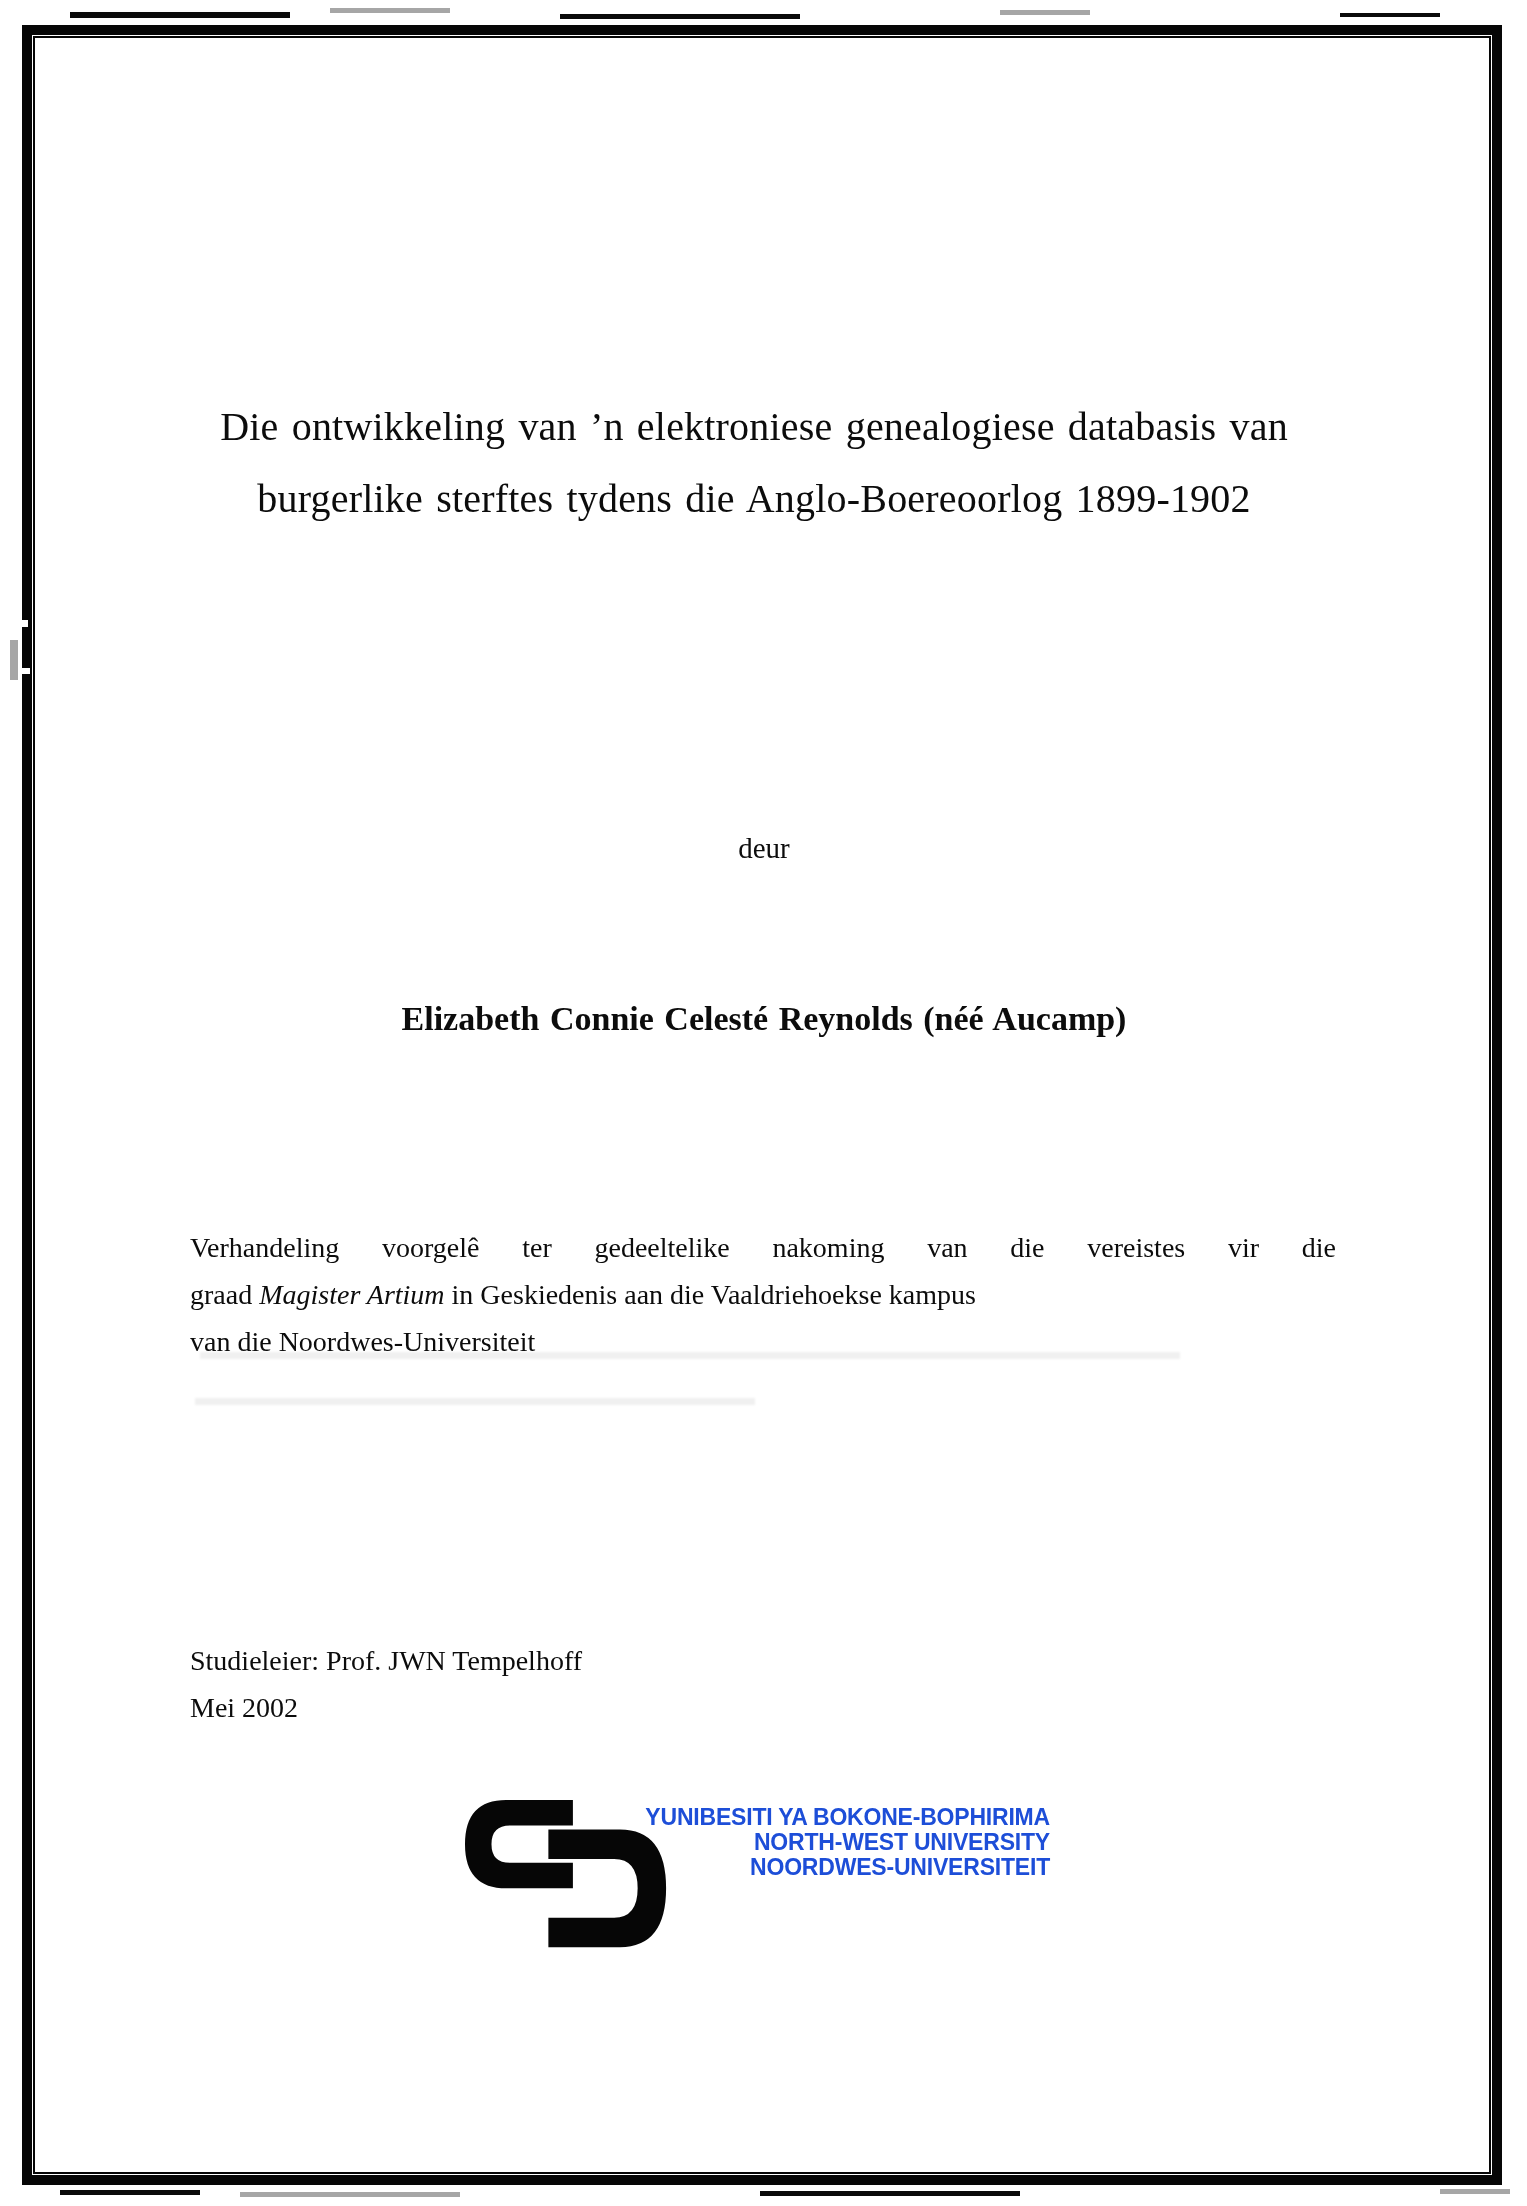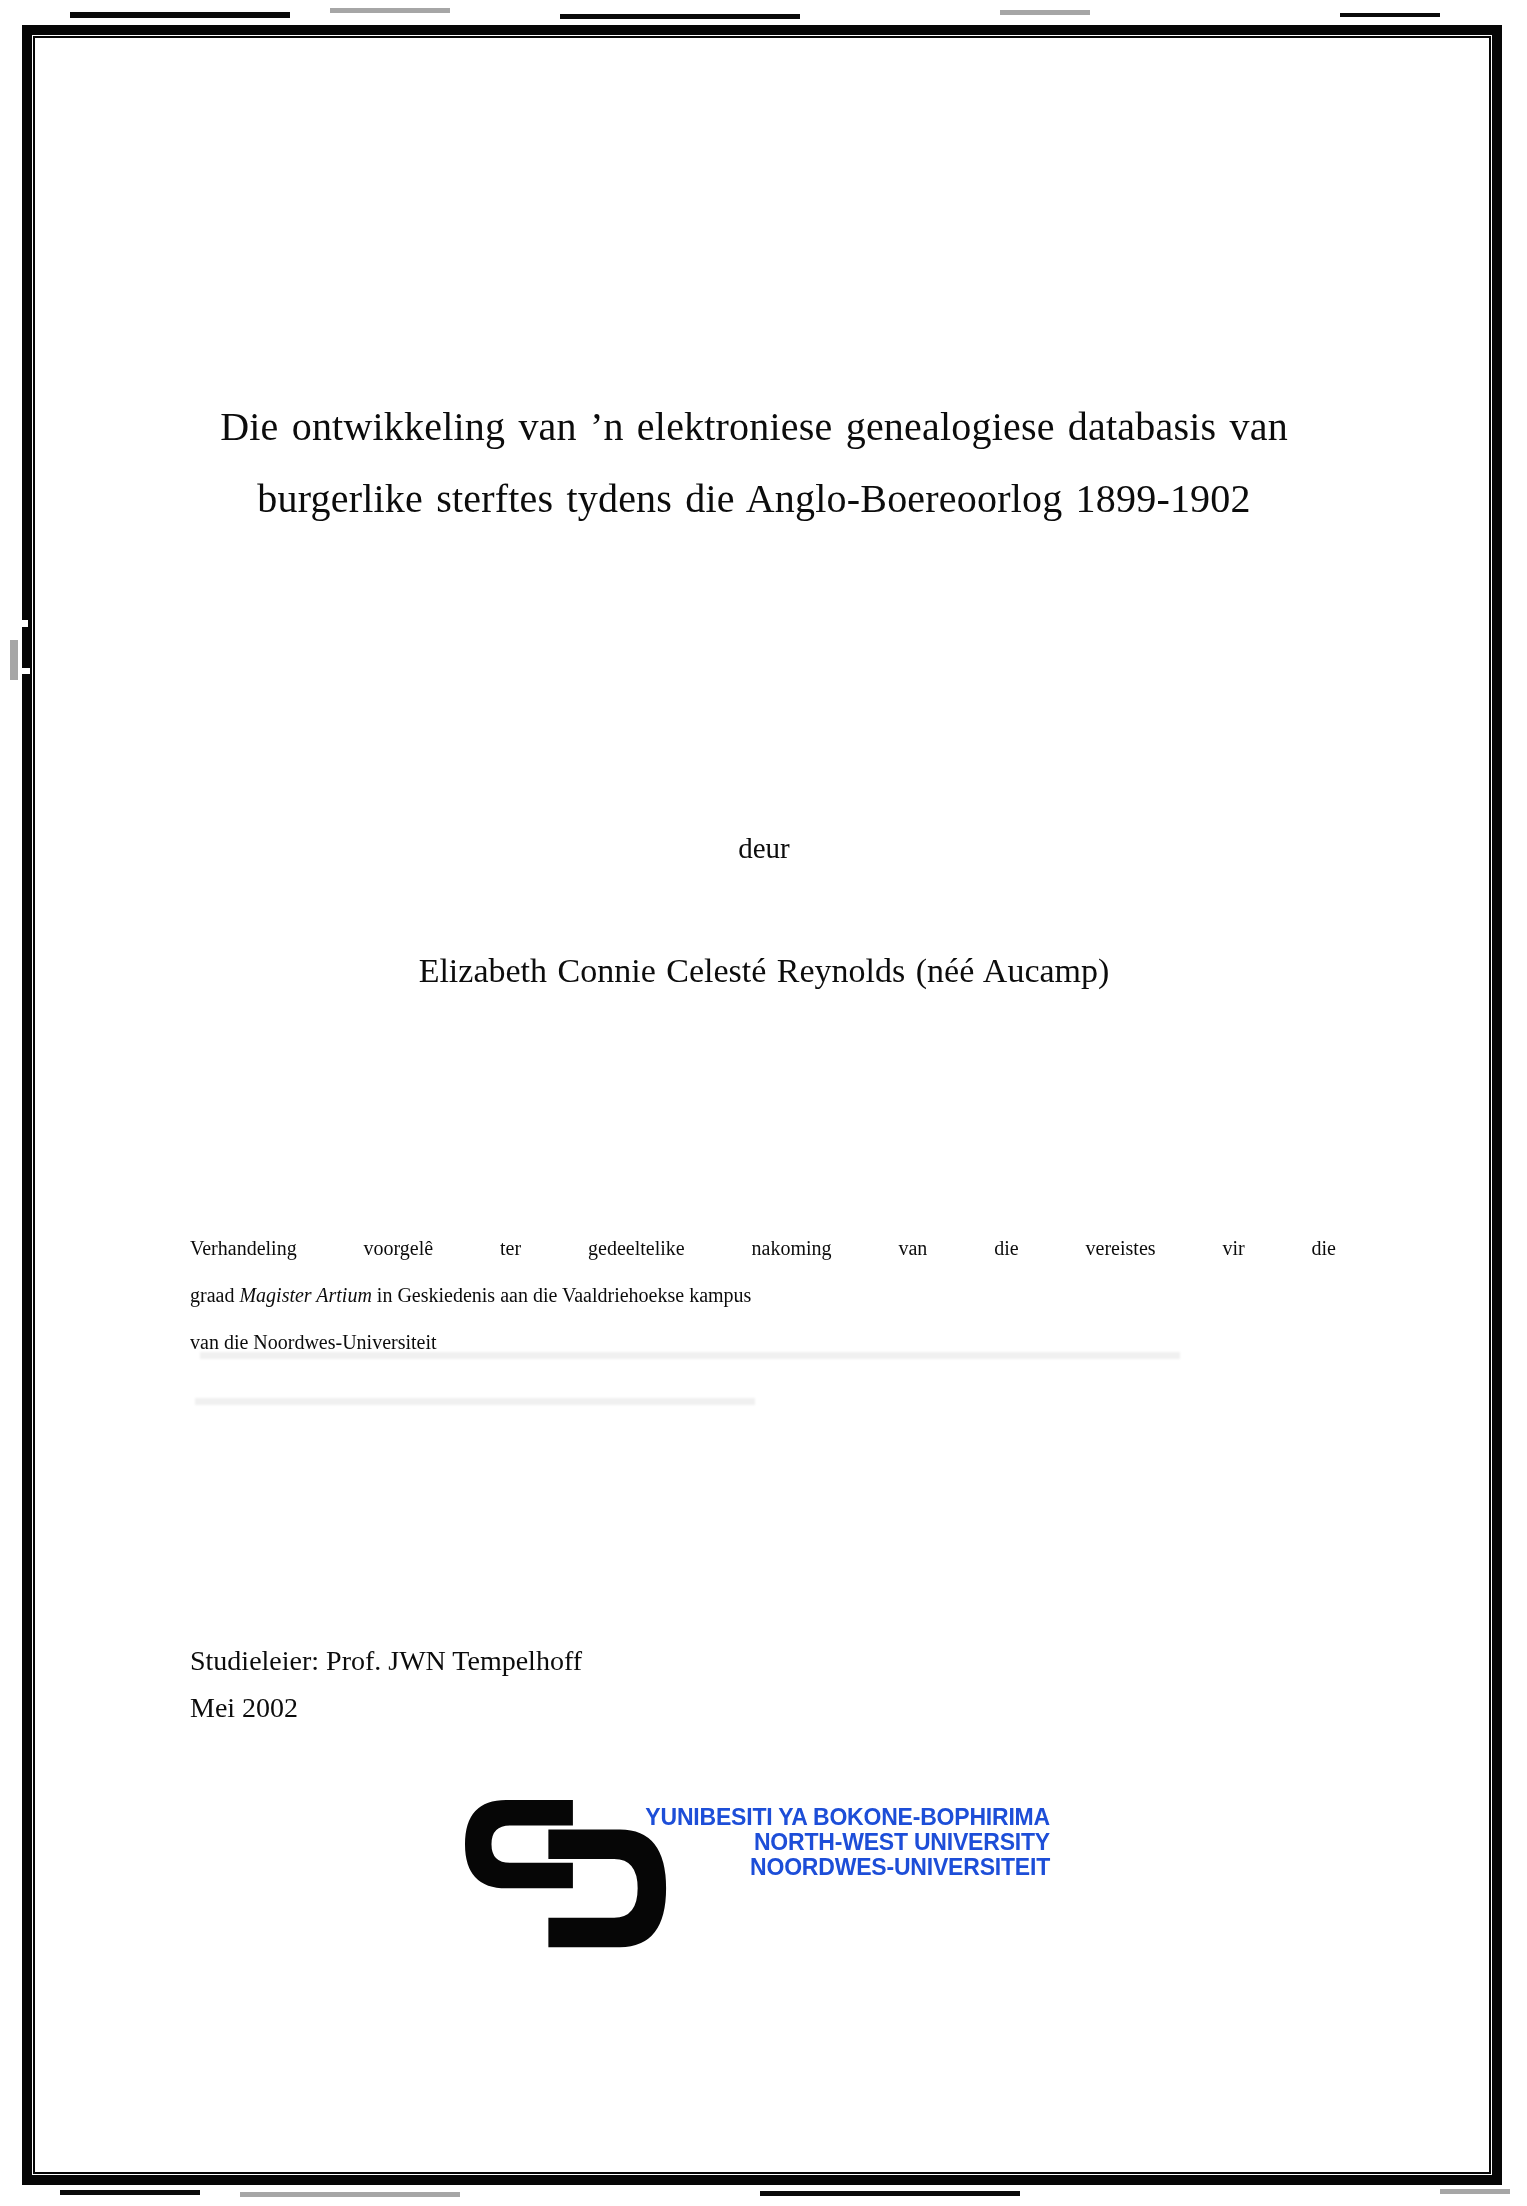--- a/index.html
+++ b/index.html
@@ -45,21 +45,21 @@
     font-size: 29px;
   }
   .author-line {
     left: 190px; width: 1148px;
     text-align: center;
     font-size: 34px;
     word-spacing: 2px;
   }
   .stmt {
     left: 190px; width: 1146px;
-    font-size: 20px; line-height: 34px;
+    font-size: 28px; line-height: 34px;
   }
   .stmt.justified { text-align: justify; text-align-last: justify; }
   .italic { font-style: italic; }
   .footer-line {
     left: 190px;
     font-size: 28px;
   }
 
   
   .logo-mark { position: absolute; left: 465px; top: 1800px; }
@@ -97,21 +97,21 @@
 <div class="artifact light" style="left:10px; top:640px; width:8px; height:40px;"></div>
 <div class="smudge" style="left:200px; top:1352px; width:980px; height:7px;"></div>
 <div class="smudge" style="left:195px; top:1398px; width:560px; height:7px;"></div>
 
 <div class="abs title-line" style="top:404px;">Die ontwikkeling van ’n elektroniese genealogiese databasis van</div>
 
 <div class="abs title-line" style="top:476px;">burgerlike sterftes tydens die Anglo-Boereoorlog 1899-1902</div>
 
 <div class="abs byline" style="top:806px;margin-top:26px;">deur</div>
 
-<div class="abs author-line" style="top:952px;">Elizabeth Connie Celesté Reynolds (néé Aucamp)</div>
+<div class="abs author-line" style="top:1000px;font-weight:bold;">Elizabeth Connie Celesté Reynolds (néé Aucamp)</div>
 
 <div class="abs stmt justified" style="top:1231px;">Verhandeling voorgelê ter gedeeltelike nakoming van die vereistes vir die</div>
 
 <div class="abs stmt" style="top:1278px;">
   <span>graad </span><span class="italic">Magister Artium</span><span> in Geskiedenis aan die Vaaldriehoekse kampus</span>
 </div>
 
 <div class="abs stmt" style="top:1325px;">van die Noordwes-Universiteit</div>
 
 <div class="abs footer-line" style="top:1645px;">Studieleier: Prof. JWN Tempelhoff</div>

